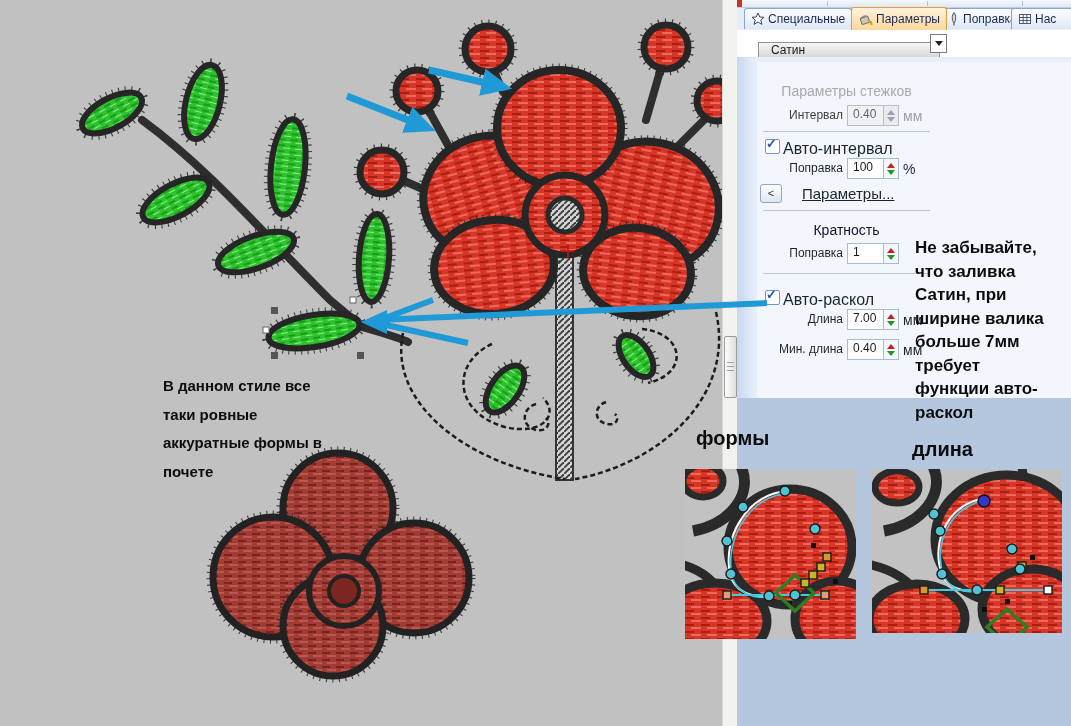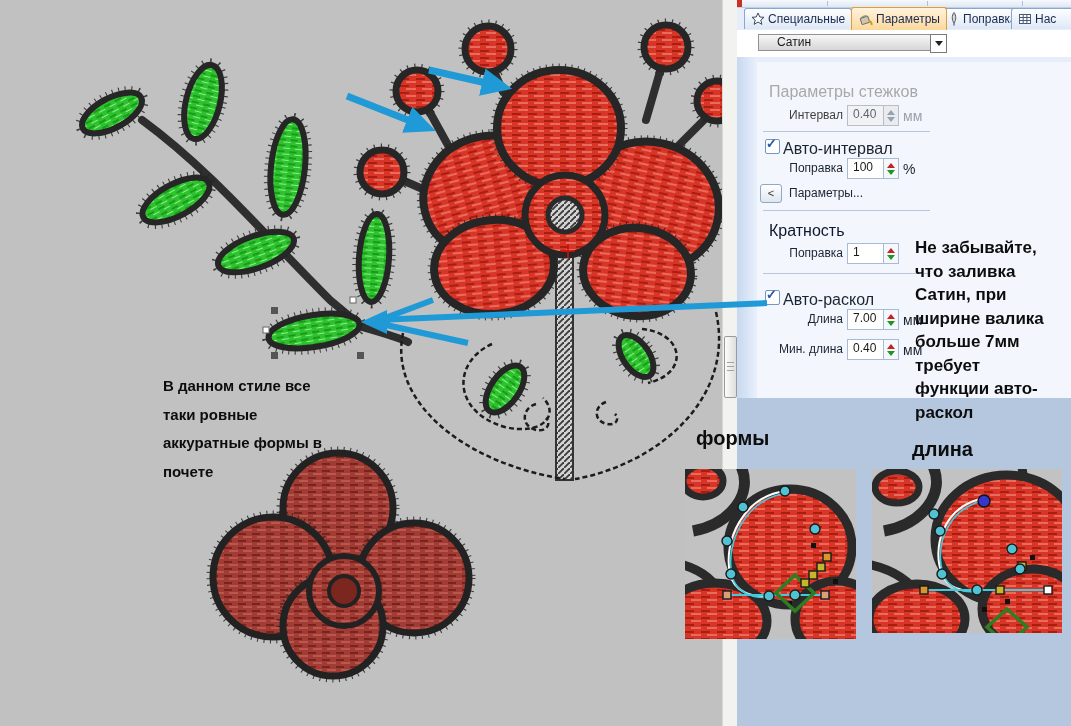--- a/index.html
+++ b/index.html
@@ -17,52 +17,52 @@
   #topstrip{position:absolute;left:0;top:0;width:334px;height:7px;background:linear-gradient(#f6f9fd,#dfe8f4);border-bottom:1px solid #c2cfe2;}
   #topstrip .vsep{position:absolute;top:1px;width:1px;height:5px;background:#aebfd6;}
   #topstrip .redbit{position:absolute;left:0;top:0;width:5px;height:7px;background:#c83226;}
   #tabbar{position:absolute;left:0;top:7px;width:334px;height:23px;white-space:nowrap;overflow:hidden;}
   .tab{position:absolute;top:1px;height:20px;border:1px solid #87a6d4;border-bottom:none;border-radius:3px 3px 0 0;
        background:linear-gradient(#fdfeff,#dde8f6);display:flex;align-items:center;gap:3px;padding:0 6px;
        font-size:12px;color:#1c2a52;cursor:default;}
   .tab.active{top:0;height:22px;background:linear-gradient(#fff3dc,#fbd89c);border-color:#e29c3c;z-index:3;}
   .tab svg{flex:0 0 auto;}
   #comborow{position:absolute;left:0;top:30px;width:334px;height:27px;background:#ffffff;}
-  #combo{position:absolute;left:21px;top:4px;width:168px;height:15px;border:1px solid #919191;
-         background:linear-gradient(#f7f7f7,#d6d6d6);font-size:12px;color:#1a1a1a;line-height:15px;padding-left:18px;}
+  #combo{position:absolute;left:21px;top:12px;width:168px;height:15px;border:1px solid #919191;
+         background:linear-gradient(#f7f7f7,#d6d6d6);font-size:12px;color:#1a1a1a;line-height:15px;padding-left:12px;}
   #combo-btn{position:absolute;left:193px;top:4px;width:15px;height:17px;border:1px solid #7a7a7a;background:#fff;
              display:flex;align-items:center;justify-content:center;}
   #combo-btn .tri{width:0;height:0;border-left:4px solid transparent;border-right:4px solid transparent;border-top:5px solid #222;}
   #pbody{position:absolute;left:0;top:57px;width:334px;height:669px;background:#e7eefa;}
   #lstrip{position:absolute;left:0;top:0;width:20px;height:669px;background:linear-gradient(90deg,#c7d8f0,#e9f0fb);}
   #groupbg{position:absolute;left:20px;top:5px;width:314px;height:336px;background:#f3f7fd;}
   #lowbg{position:absolute;left:0;top:341px;width:334px;height:328px;background:#b5c7df;}
   .plabel{position:absolute;left:20px;width:86px;text-align:right;font-size:12px;color:#1c2430;}
   .plabel.dis{color:#404040;}
   .punit{position:absolute;left:166px;font-size:14px;color:#1c2430;}
   .punit.dis{color:#9aa0a8;}
-  .ptitle{position:absolute;left:32px;width:173px;text-align:left;font-size:16px;}
+  .ptitle{position:absolute;left:23px;width:173px;text-align:center;font-size:14px;}
   .ptitle.dis{color:#a8a8a8;}
   .sep{position:absolute;left:26px;width:167px;height:1px;background:#b9c6d8;}
   .spin{position:absolute;left:110px;width:50px;height:19px;border:1px solid #a7bbd6;background:#fff;display:flex;}
   .spin.dis{border-color:#b8bec6;background:#f1f2f4;}
   .spin .v{flex:1;font-size:12px;line-height:17px;padding-left:5px;color:#1a1a1a;}
   .spin.dis .v{color:#5e6672;}
   .spin .btns{width:14px;border-left:1px solid #a7bbd6;background:#f4f7fb;display:flex;flex-direction:column;align-items:center;justify-content:center;gap:2px;}
   .spin.dis .btns{border-left-color:#b8bec6;background:#e9ebee;}
   .tu{width:0;height:0;border-left:4px solid transparent;border-right:4px solid transparent;border-bottom:5px solid #c62020;}
   .td{width:0;height:0;border-left:4px solid transparent;border-right:4px solid transparent;border-top:5px solid #1d961d;}
   .spin.dis .tu{border-bottom-color:#96a2b2;}
   .spin.dis .td{border-top-color:#96a2b2;}
   .cbx{position:absolute;left:28px;width:13px;height:13px;border:1px solid #7196c8;border-radius:2px;background:#fff;}
   .cbx .ck{position:absolute;left:0px;top:-4px;font-size:13px;font-weight:bold;color:#2b57a8;}
   .cblabel{position:absolute;left:46px;font-size:16px;color:#1c2430;}
   #paramsbtn{position:absolute;left:23px;width:20px;height:17px;border:1px solid #8fa8c8;border-radius:3px;
              background:linear-gradient(#ffffff,#dfe6f0);font-size:11px;color:#333;text-align:center;line-height:16px;}
-  #paramsbtn-label{position:absolute;left:52px;font-size:12px;color:#1c2430;line-height:19px;}
+  #paramsbtn-label{position:absolute;left:65px;font-size:15px;color:#1c2430;line-height:19px;text-decoration:underline;}
   
   .note{position:absolute;white-space:pre-line;font-weight:bold;color:#0d0d0d;z-index:3;}
   #note-left{left:163px;top:372px;width:240px;font-size:15px;line-height:28.5px;}
   #note-right{left:915px;top:236px;width:160px;font-size:17px;line-height:23.5px;}
   #lbl-before{position:absolute;left:696px;top:427px;font-size:20px;font-weight:bold;color:#0d0d0d;z-index:3;}
   #lbl-after{position:absolute;left:912px;top:438px;font-size:20px;font-weight:bold;color:#0d0d0d;z-index:3;}
   
   #img-before{position:absolute;left:685px;top:469px;width:171px;height:170px;z-index:3;}
   #img-after{position:absolute;left:872px;top:469px;width:190px;height:164px;z-index:3;}
   

